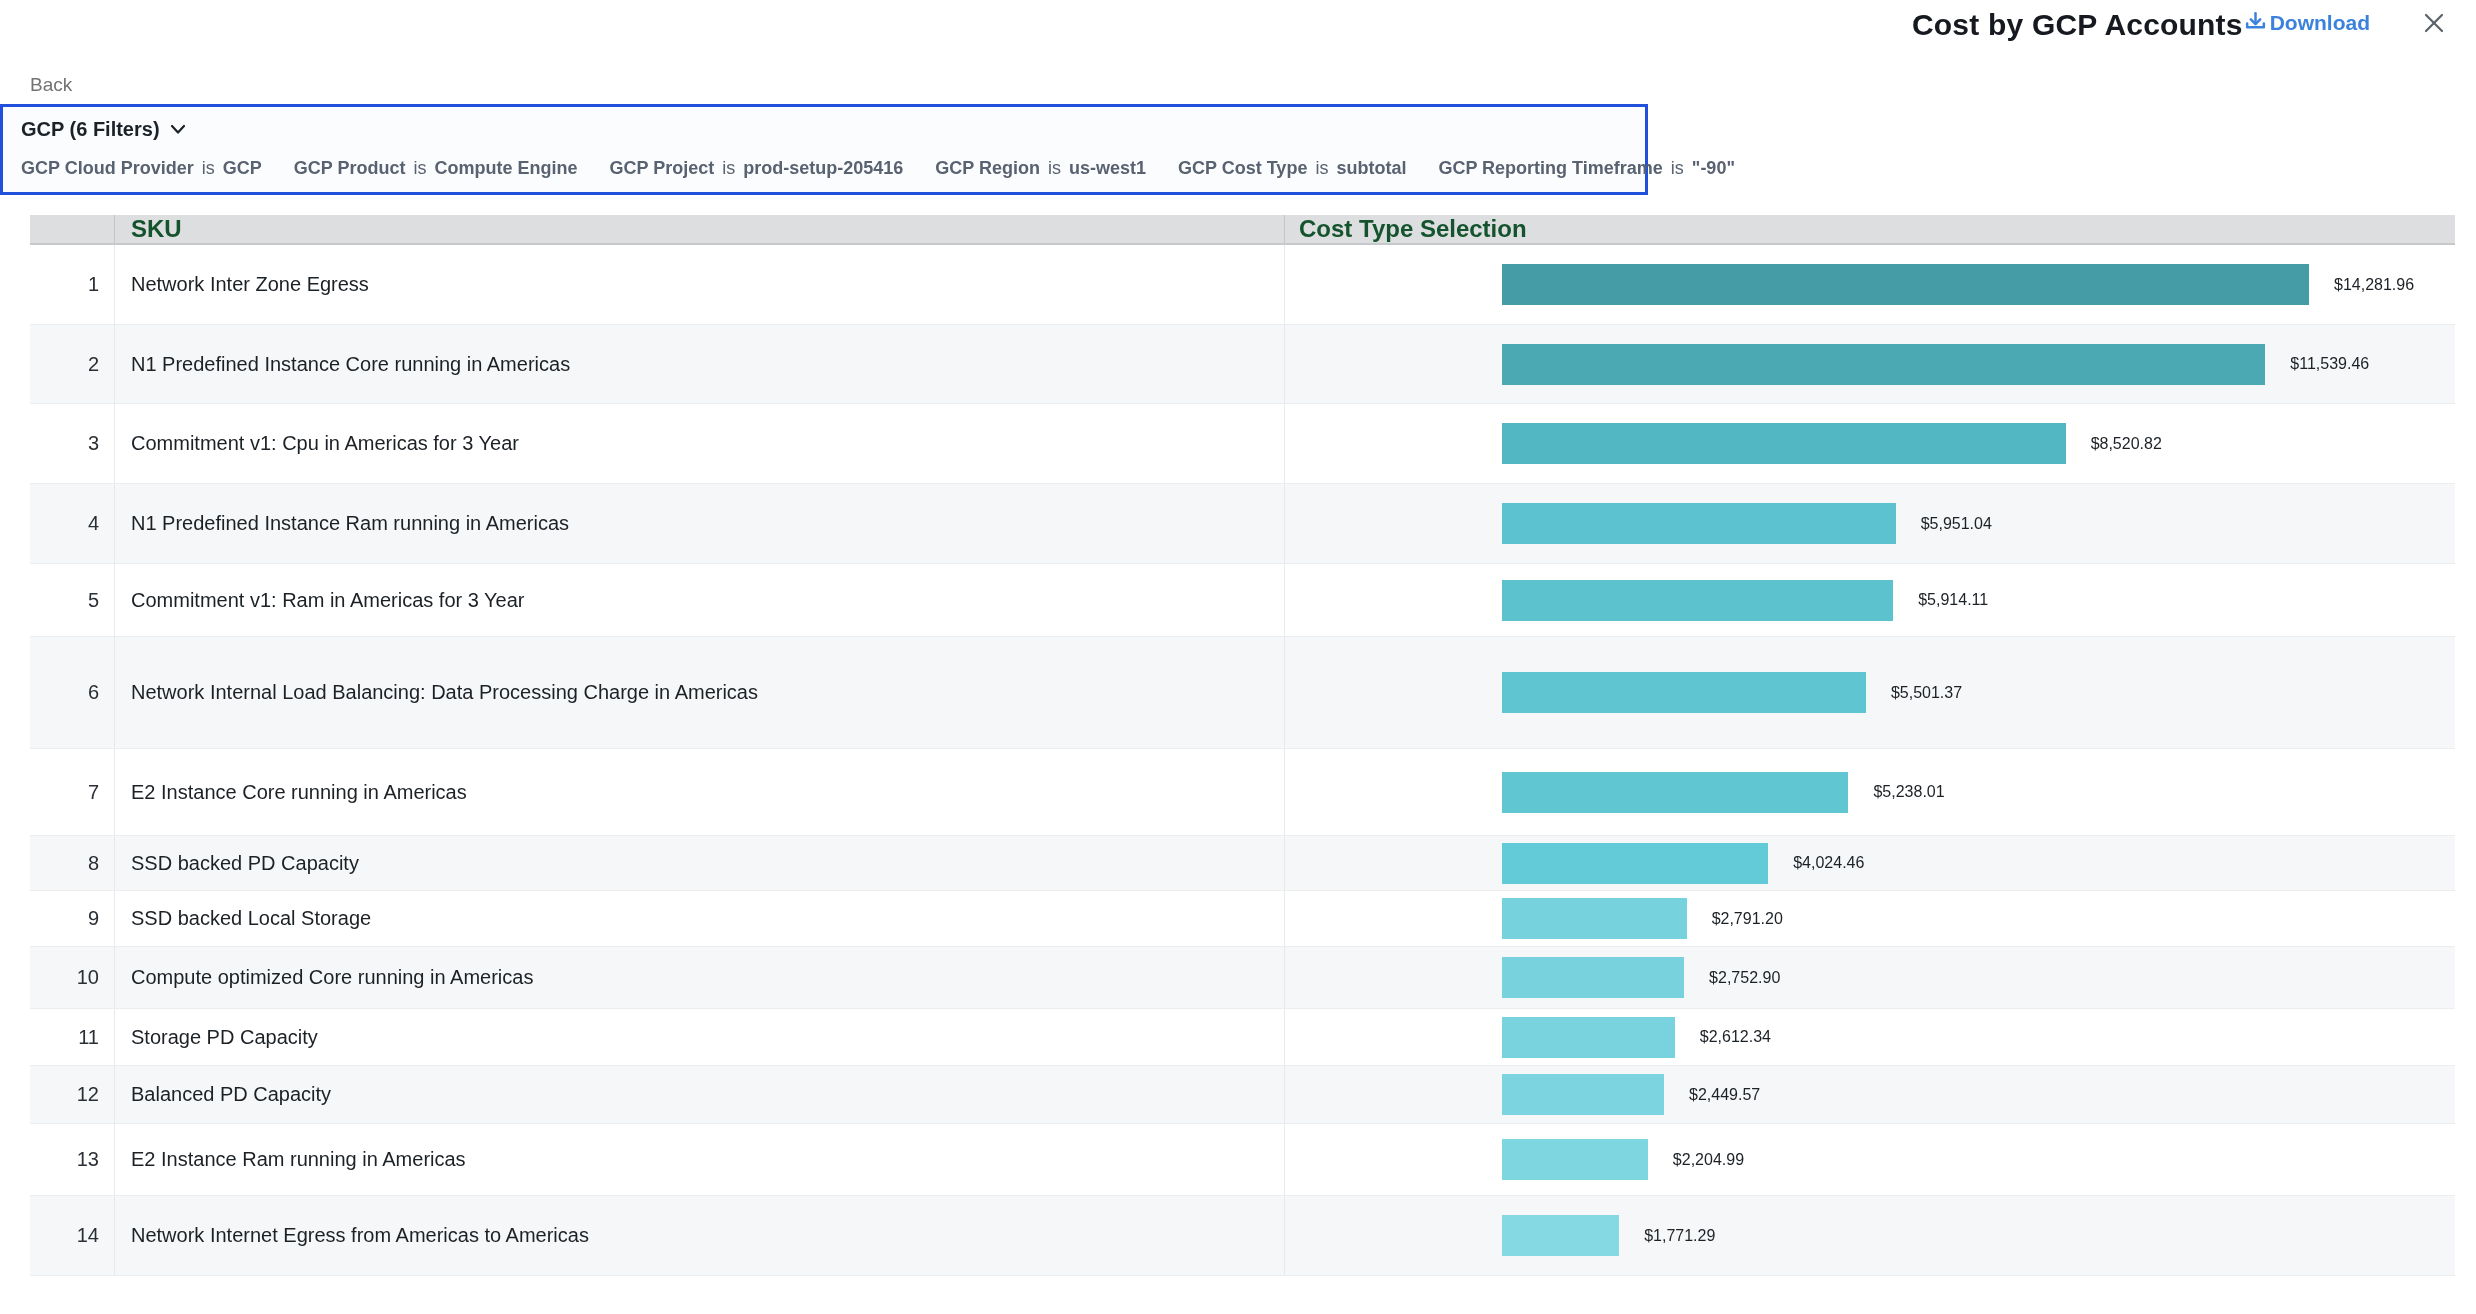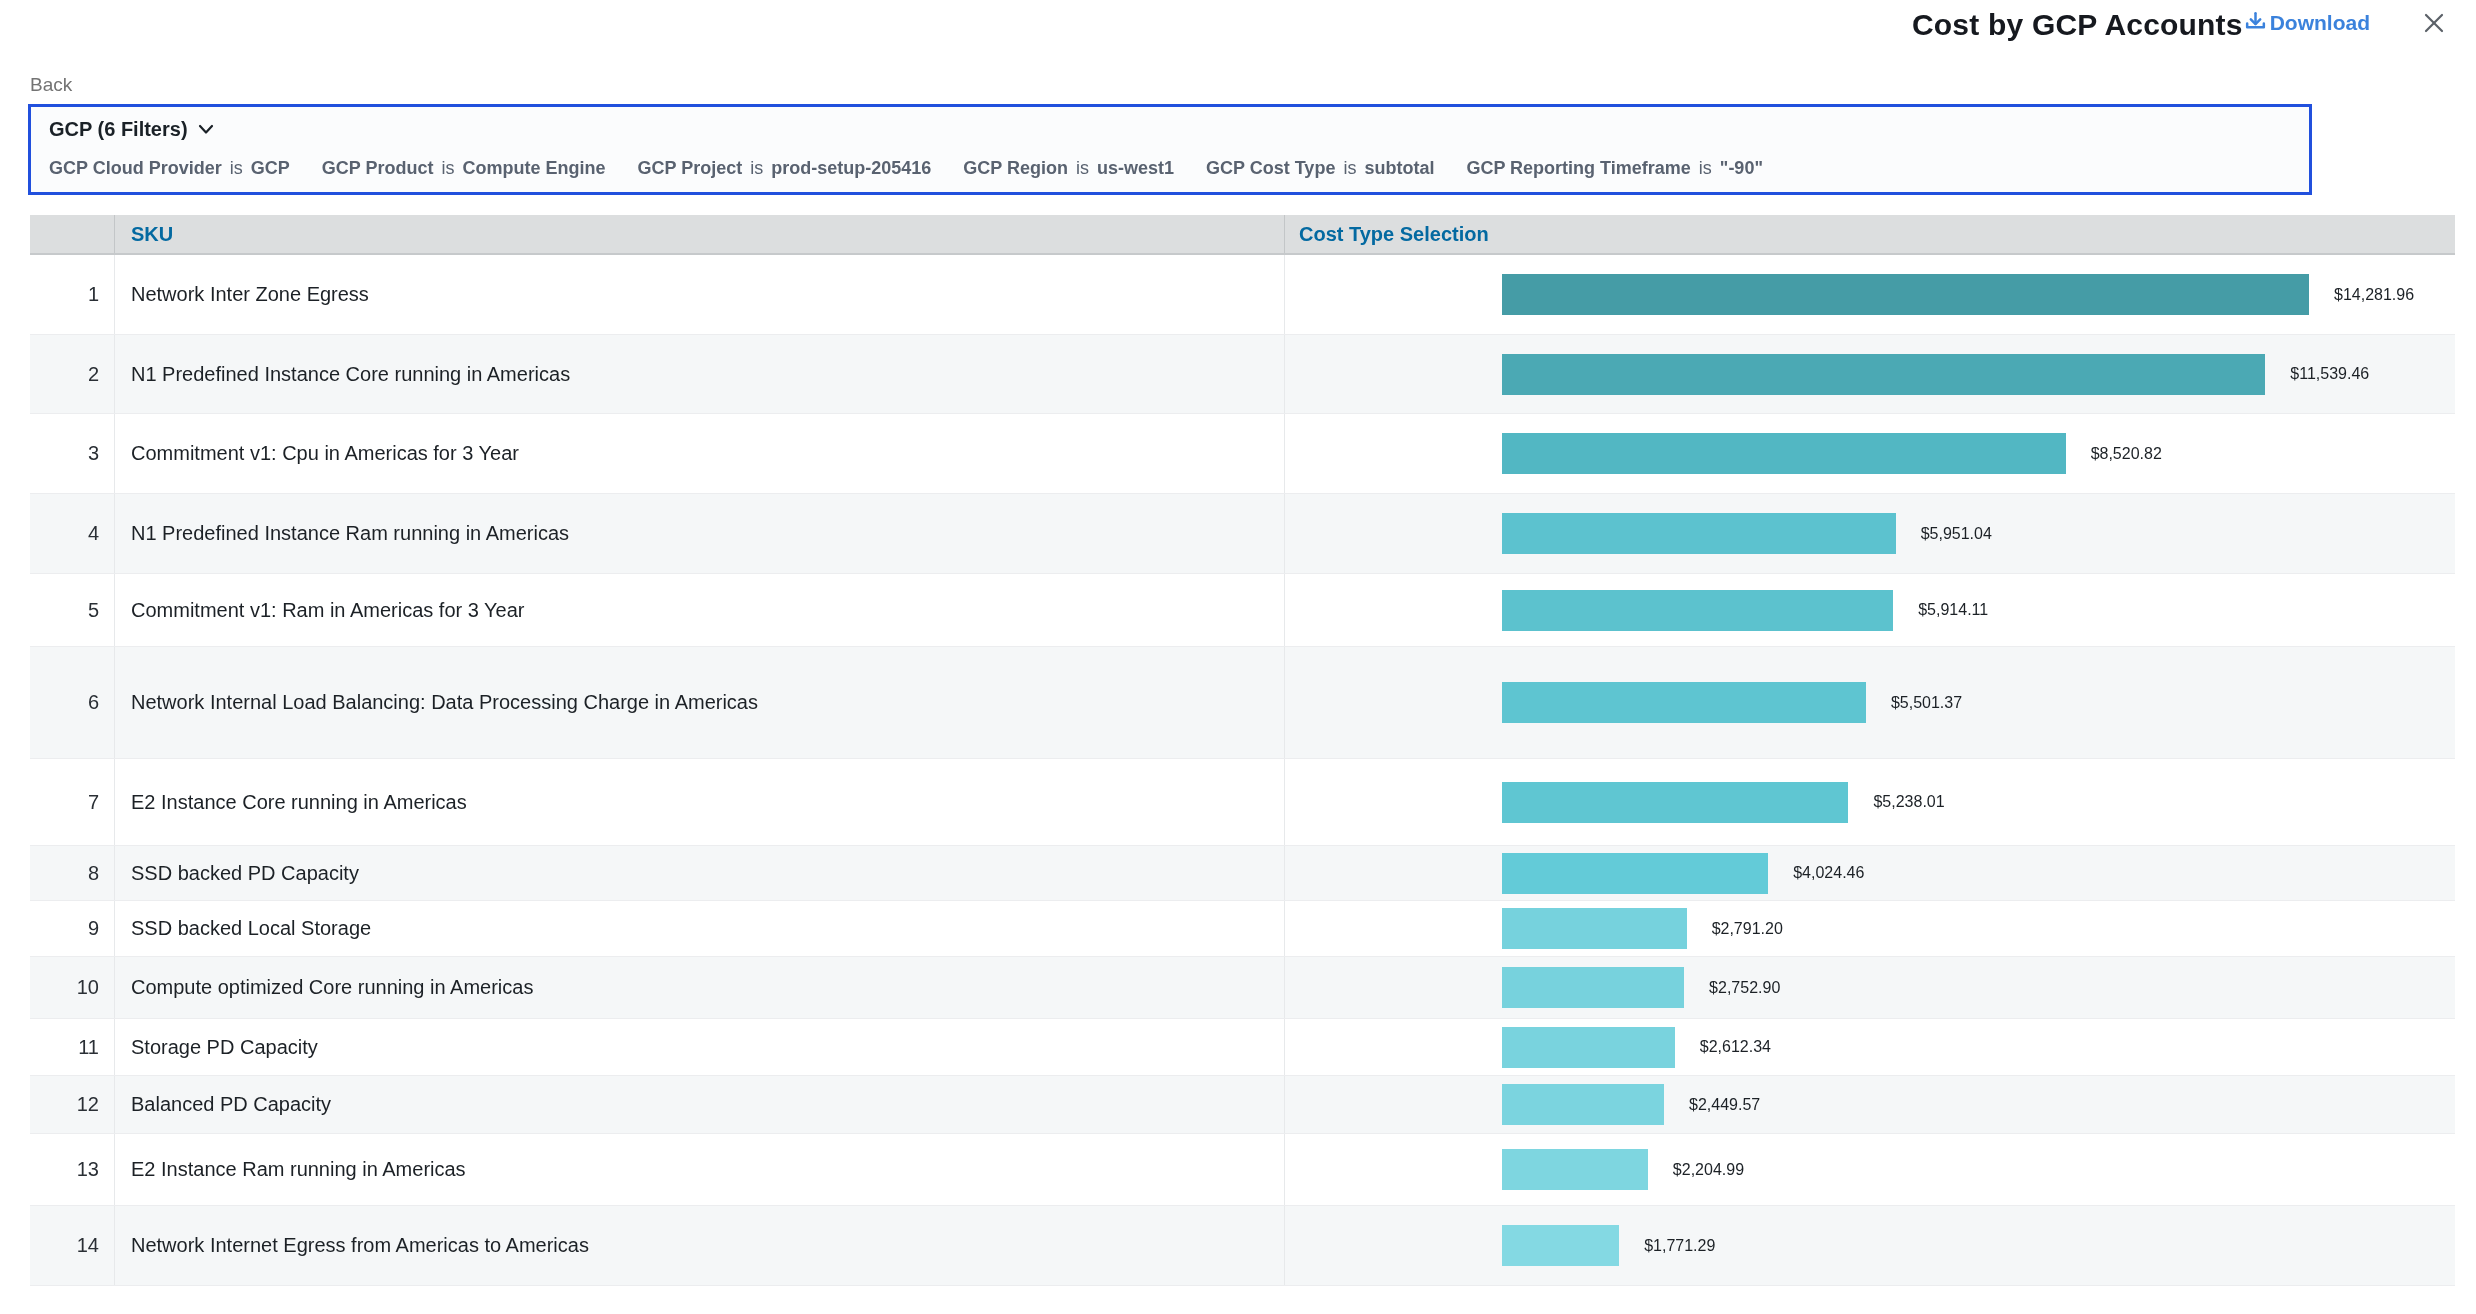--- a/index.html
+++ b/index.html
@@ -15,33 +15,33 @@
   .download { display:flex; align-items:center; gap:2px; color:#3b82dc;
               font-size:21px; font-weight:600; cursor:pointer; text-decoration:none; }
   .download svg { display:block; }
   .close-btn { cursor:pointer; line-height:0; }
 
   
   .back { display:inline-block; margin:32px 0 8px 30px; color:#737373;
           font-size:19px; cursor:pointer; text-decoration:none; }
 
   
-  .filter-box { margin-left:28px; width:2284px; border:3px solid #2150dd;
+  .filter-box { margin-left:0; width:1648px; border:3px solid #2150dd;
                 background:#fbfcfd; padding:11px 18px 13px 18px; }
   .filter-group { display:flex; align-items:center; gap:10px; font-size:20px;
                   font-weight:600; color:#1a2127; cursor:pointer; width:max-content; }
   .filter-row { display:flex; gap:32px; margin-top:17px; white-space:nowrap; }
   .filter-item { font-size:18px; color:#596270; }
   .filter-item .fname, .filter-item .fval { font-weight:700; }
   .filter-item .fop { font-weight:400; padding:0 3px; }
 
   
   .table { margin:20px 0 0 30px; width:2425px; }
-  .thead { display:flex; background:#dcdedf; height:40px; align-items:center;
-           border-bottom:2px solid #c6c9cb; font-weight:700; font-size:20px; color:#0369a1; }
+  .thead { display:flex; background:#dcdedf; height:30px; align-items:center;
+           border-bottom:2px solid #c6c9cb; font-weight:700; font-size:24px; color:#14532d; }
   .th-idx { width:85px; height:100%; border-right:1px solid #c3c6c8; }
   .th-sku { width:1170px; height:100%; display:flex; align-items:center;
             padding-left:16px; border-right:1px solid #c3c6c8; }
   .th-cost { flex:1; height:100%; display:flex; align-items:center; padding-left:14px; }
 
   .trow { display:flex; border-bottom:1px solid #ecedef; background:#ffffff; }
   .trow.striped { background:#f5f7f8; }
   .td-idx { width:85px; display:flex; align-items:center; justify-content:flex-end;
             padding-right:15px; font-size:20px; color:#2a2f35;
             border-right:1px solid #e7e9eb; }

